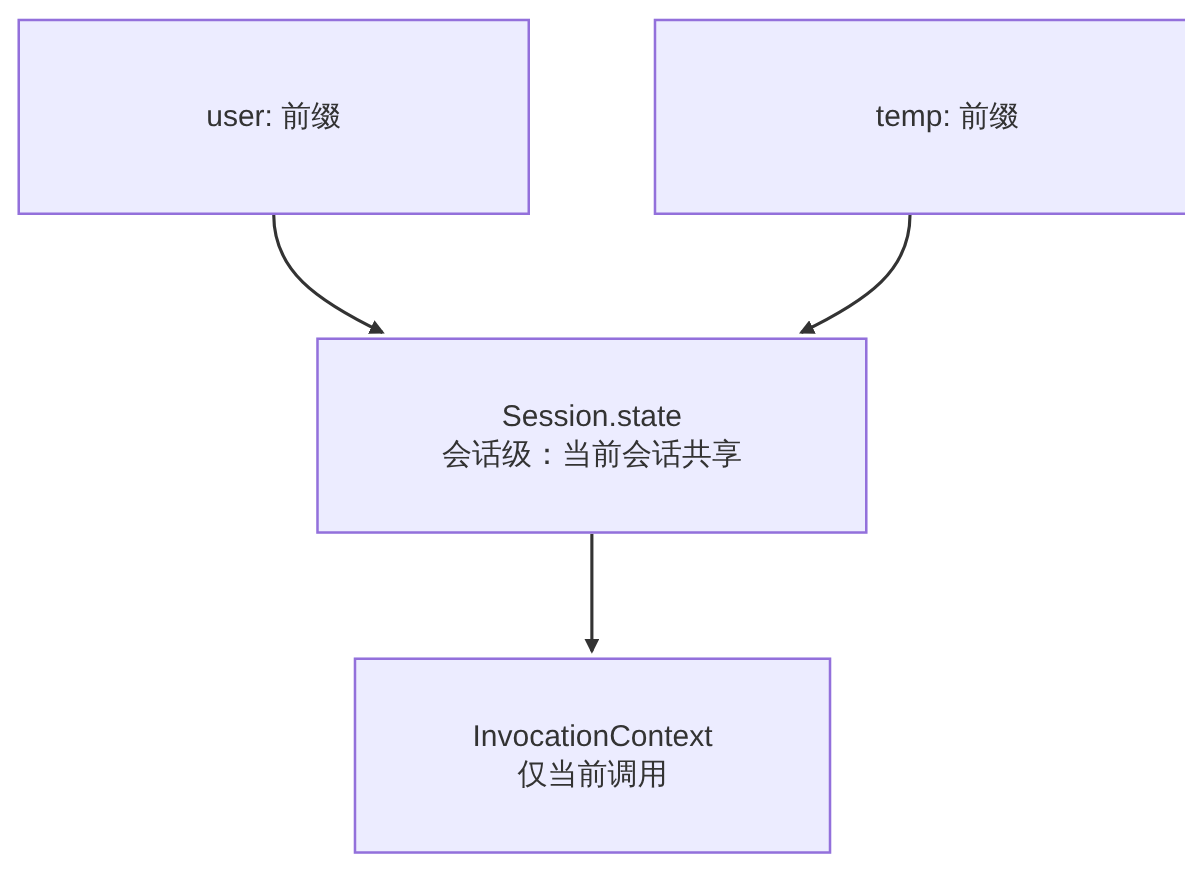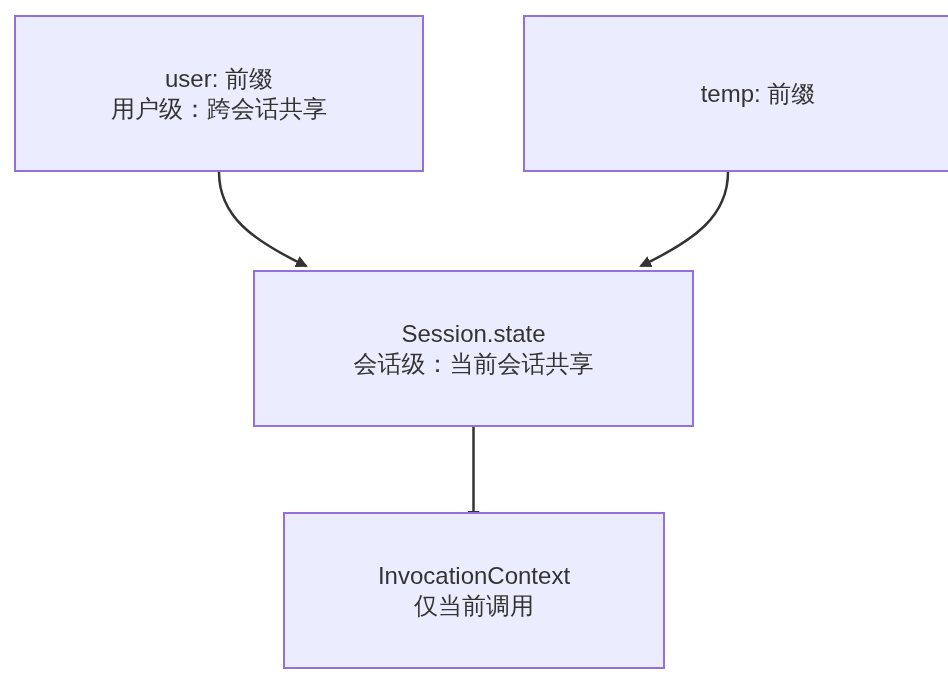--- a/index.html
+++ b/index.html
@@ -42,42 +42,41 @@
     justify-content: center;
     text-align: center;
     color: var(--text-color, #333333);
     font-size: 24px;
     line-height: 30px;
   }
   .node-label .line { display: block; }
   .node-user       { left: 14px;  top: 15px;  width: 410px; height: 157px; }
   .node-temp       { left: 523px; top: 15px;  width: 470px; height: 157px; }
   .node-session    { left: 253px; top: 270px; width: 441px; height: 157px; }
-  .node-invocation { left: 283px; top: 512px; width: 382px; height: 157px; }
+  .node-invocation { left: 283px; top: 526px; width: 382px; height: 157px; }
 </style>
 </head>
 <body>
 
 <div class="canvas">
 
   <svg class="edge-layer" viewBox="0 0 948 700" xmlns="http://www.w3.org/2000/svg">
     <defs>
       <marker id="arrowhead" markerWidth="12" markerHeight="12" refX="10" refY="6" orient="auto" markerUnits="userSpaceOnUse">
         <path class="arrowhead-shape" d="M0,0 L12,6 L0,12 Z"></path>
       </marker>
     </defs>
     <path class="edge" d="M219,172 C219,216 252,240 306,266" marker-end="url(#arrowhead)"></path>
     <path class="edge" d="M728,172 C728,216 695,240 641,266" marker-end="url(#arrowhead)"></path>
     <path class="edge" d="M473.5,427 L473.5,521" marker-end="url(#arrowhead)"></path>
   </svg>
 
   <div class="node node-user">
     <div class="node-label">
       <span class="line">user: 前缀</span>
-      <span class="line">用户级：跨会话共享</span>
     </div>
   </div>
 
   <div class="node node-temp">
     <div class="node-label">
       <span class="line">temp: 前缀</span>
     </div>
   </div>
 
   <div class="node node-session">

